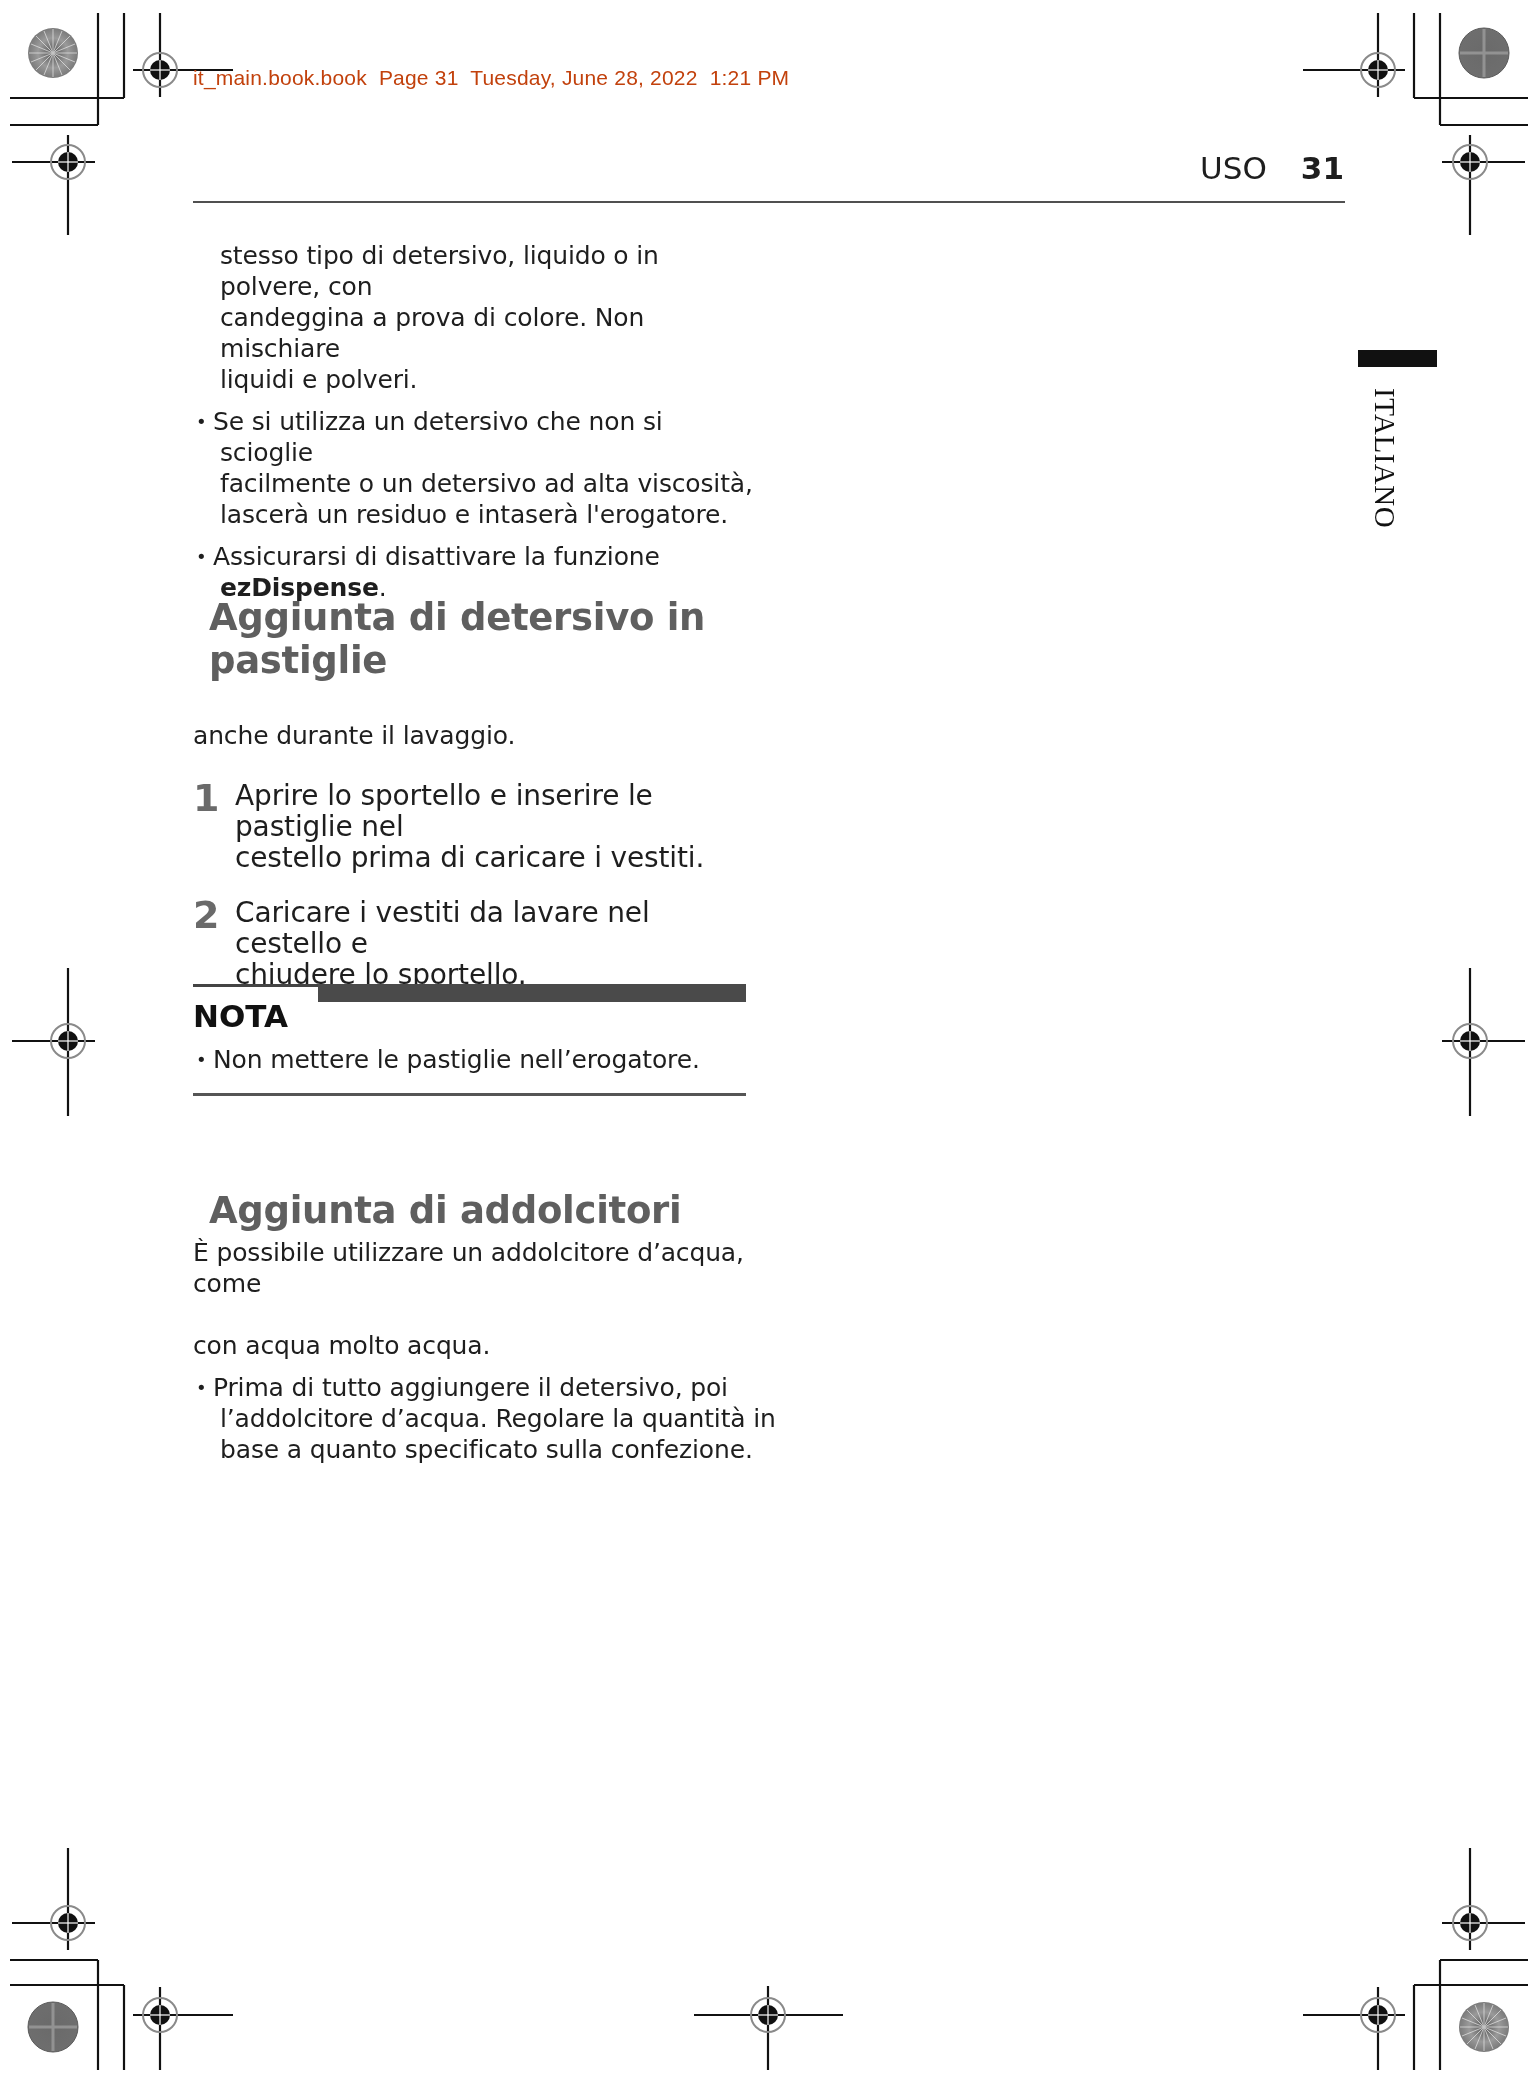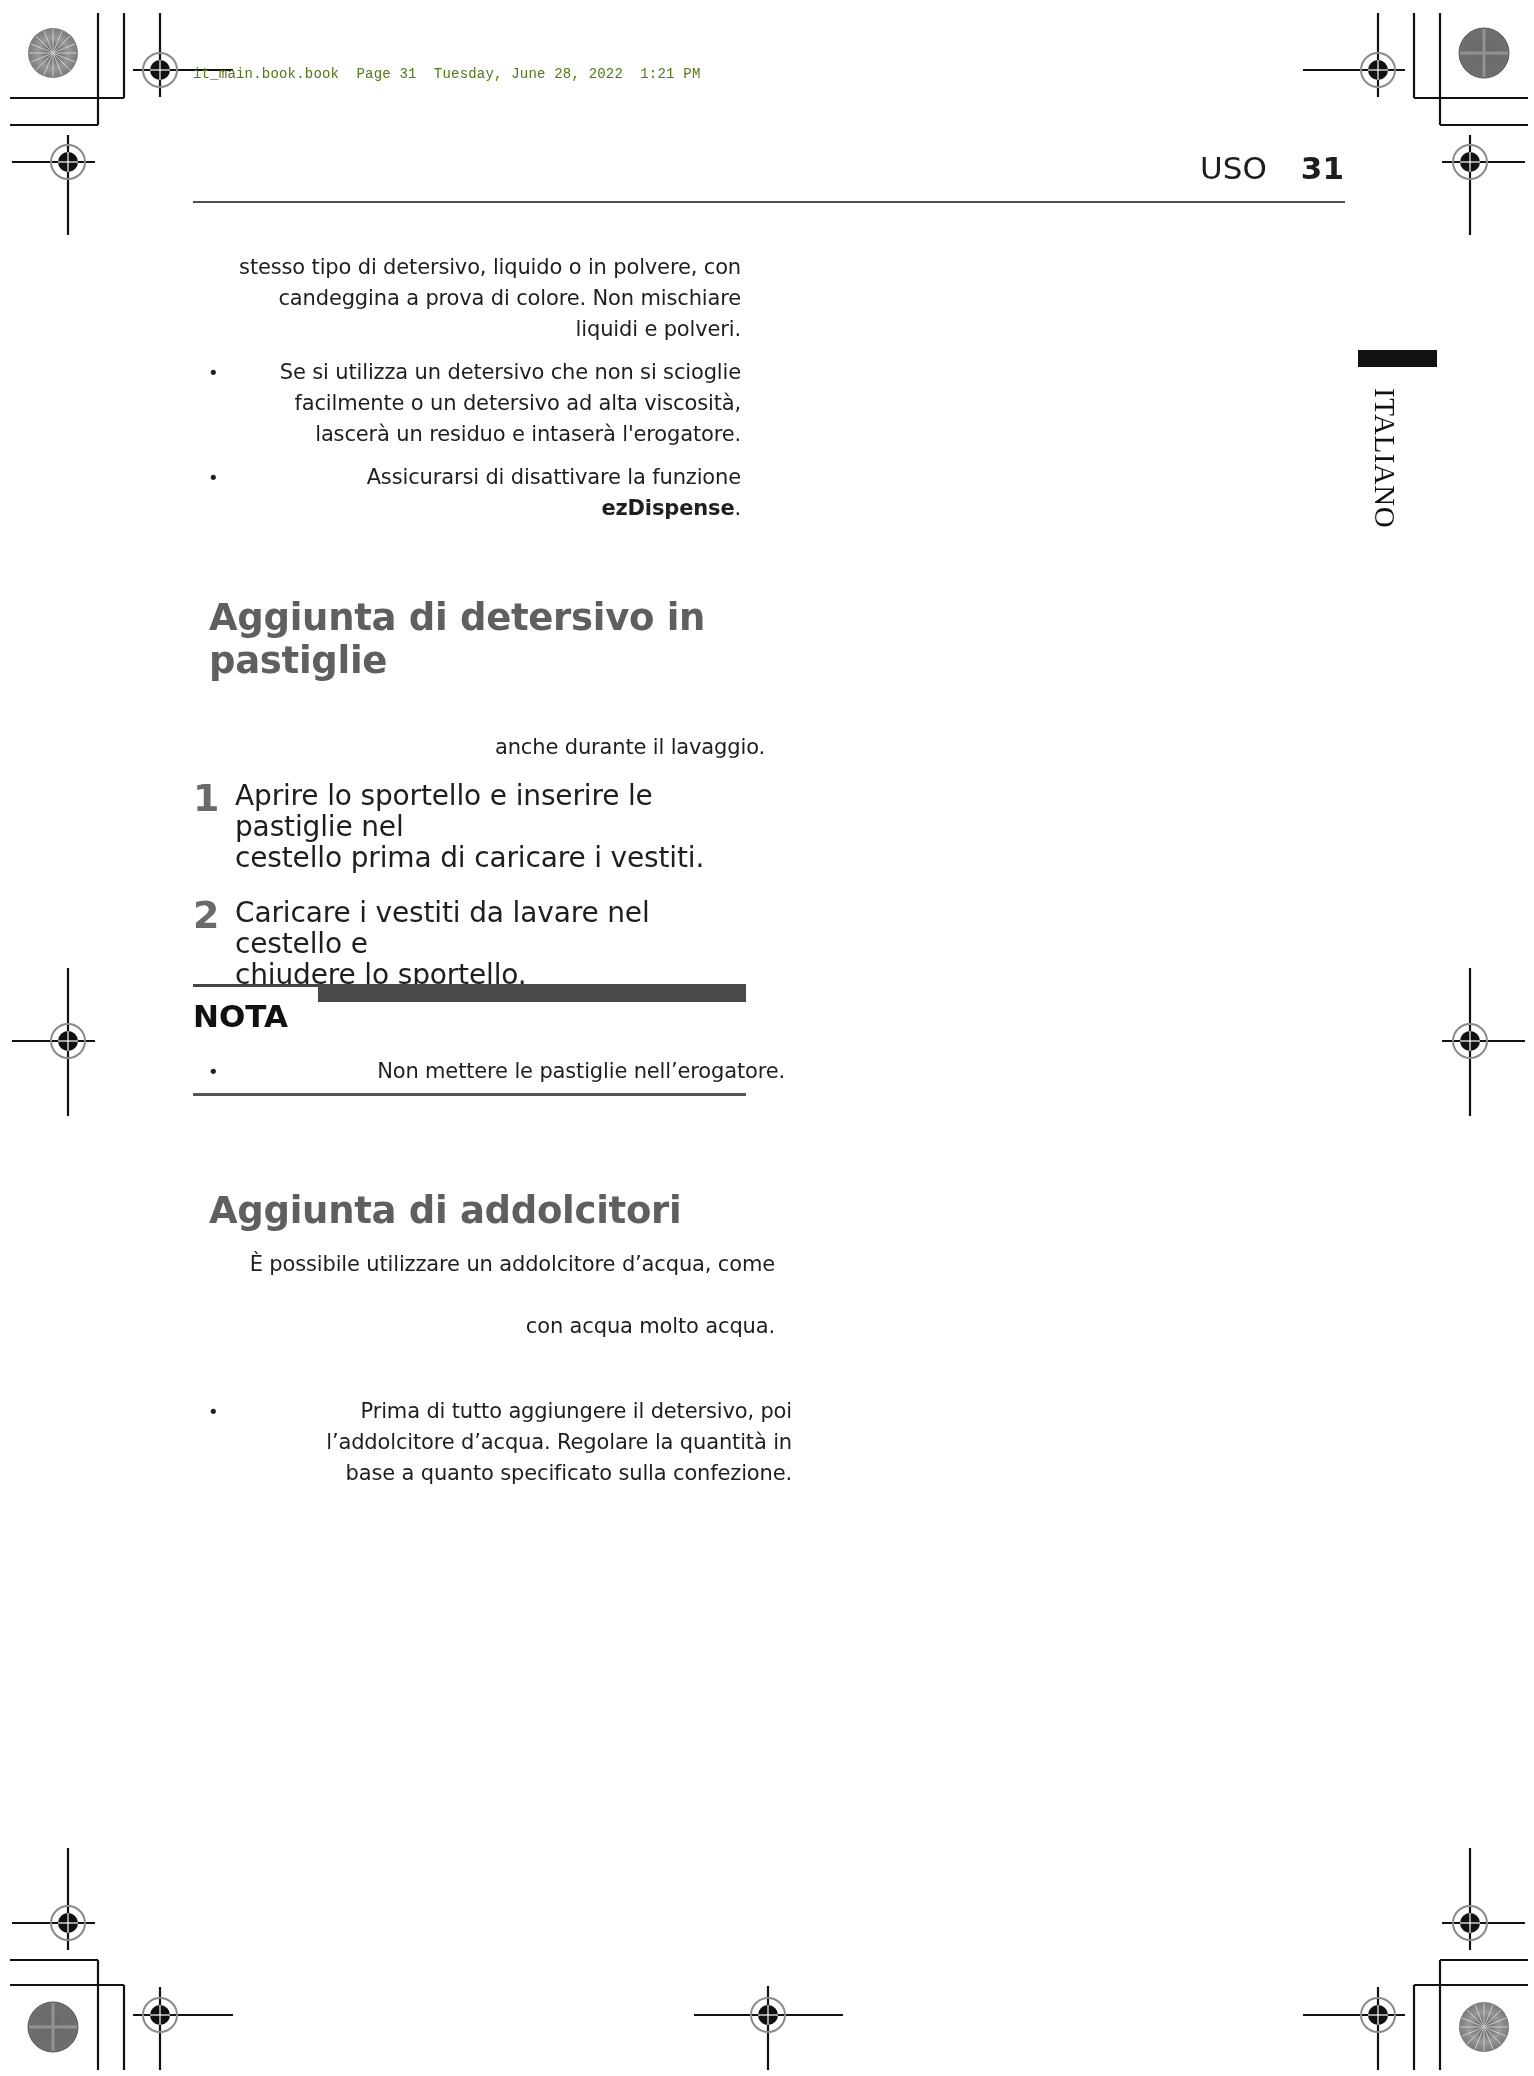--- a/index.html
+++ b/index.html
@@ -1,33 +1,33 @@
 <!DOCTYPE html>
 <html><head>
 <meta charset="utf-8">
 <style>
   html, body { margin: 0; padding: 0; background: #ffffff; }
   body { width: 1534px; height: 2076px; position: relative; overflow: hidden;
          font-family: "DejaVu Sans", "Liberation Sans", sans-serif; color: #1e1e1e; }
   .abs { position: absolute; }
   .marks { position: absolute; left: 0; top: 0; width: 1534px; height: 2076px; pointer-events: none; }
-  .slug { left: 193px; top: 66px; font-family: Liberation Mono, monospace;
-          font-size: 14px; color: #4d7c0f; white-space: pre; letter-spacing: 0.2px; }
+  .slug { left: 193px; top: 66px; font-family: Liberation Sans, sans-serif;
+          font-size: 21px; color: #c2410c; white-space: pre; letter-spacing: 0.2px; }
   .running-head { top: 150px; right: 190px; font-size: 31px; color: #1e1e1e; white-space: nowrap; }
   .running-head .section { font-weight: normal; margin-right: 34px; }
   .running-head .num { font-weight: bold; }
   .head-rule { left: 193px; top: 201px; width: 1152px; height: 2px; background: #505050; }
   .lang-bar { left: 1358px; top: 350px; width: 79px; height: 17px; background: #111; }
   .lang-tab { left: 1368px; top: 388px; width: 34px; height: 136px; }
   .lang-tab span { position: absolute; left: 0; top: 0; transform-origin: 0 0;
                    transform: translate(34px, 0) rotate(90deg);
                    font-family: "Liberation Serif", "DejaVu Serif", serif; font-size: 29px;
                    letter-spacing: 0.5px; color: #111; white-space: nowrap; line-height: 34px; }
   .col { left: 193px; width: 560px; }
-  .p { font-size: 21px; line-height: 31px; margin: 12px; letter-spacing: -0.15px; text-align: right; }
+  .p { font-size: 25px; line-height: 31px; margin: 0; letter-spacing: -0.15px; }
   .indent { padding-left: 27px; }
   .bullet { position: relative; padding-left: 27px; }
   .bullet::before { content: "•"; position: absolute; left: 3px; top: 0; font-size: 18px; }
   .bullet .lead { margin-left: -7px; }
   h2.h { margin: 16px; font-size: 37px; line-height: 43px; font-weight: bold; color: #5f5f5f; letter-spacing: -0.3px; }
   .step { position: absolute; left: 193px; }
   .step .n { position: absolute; left: 0; top: -4px; font-size: 38px; font-weight: bold; color: #6a6a6a; }
   .step .t { position: absolute; left: 42px; top: 0; width: 520px; font-size: 28px; line-height: 31px; letter-spacing: -0.15px; }
   .nota-thin { left: 193px; top: 984px; width: 126px; height: 3px; background: #444; }
   .nota-thick { left: 318px; top: 984px; width: 428px; height: 18px; background: #4a4a4a; }

